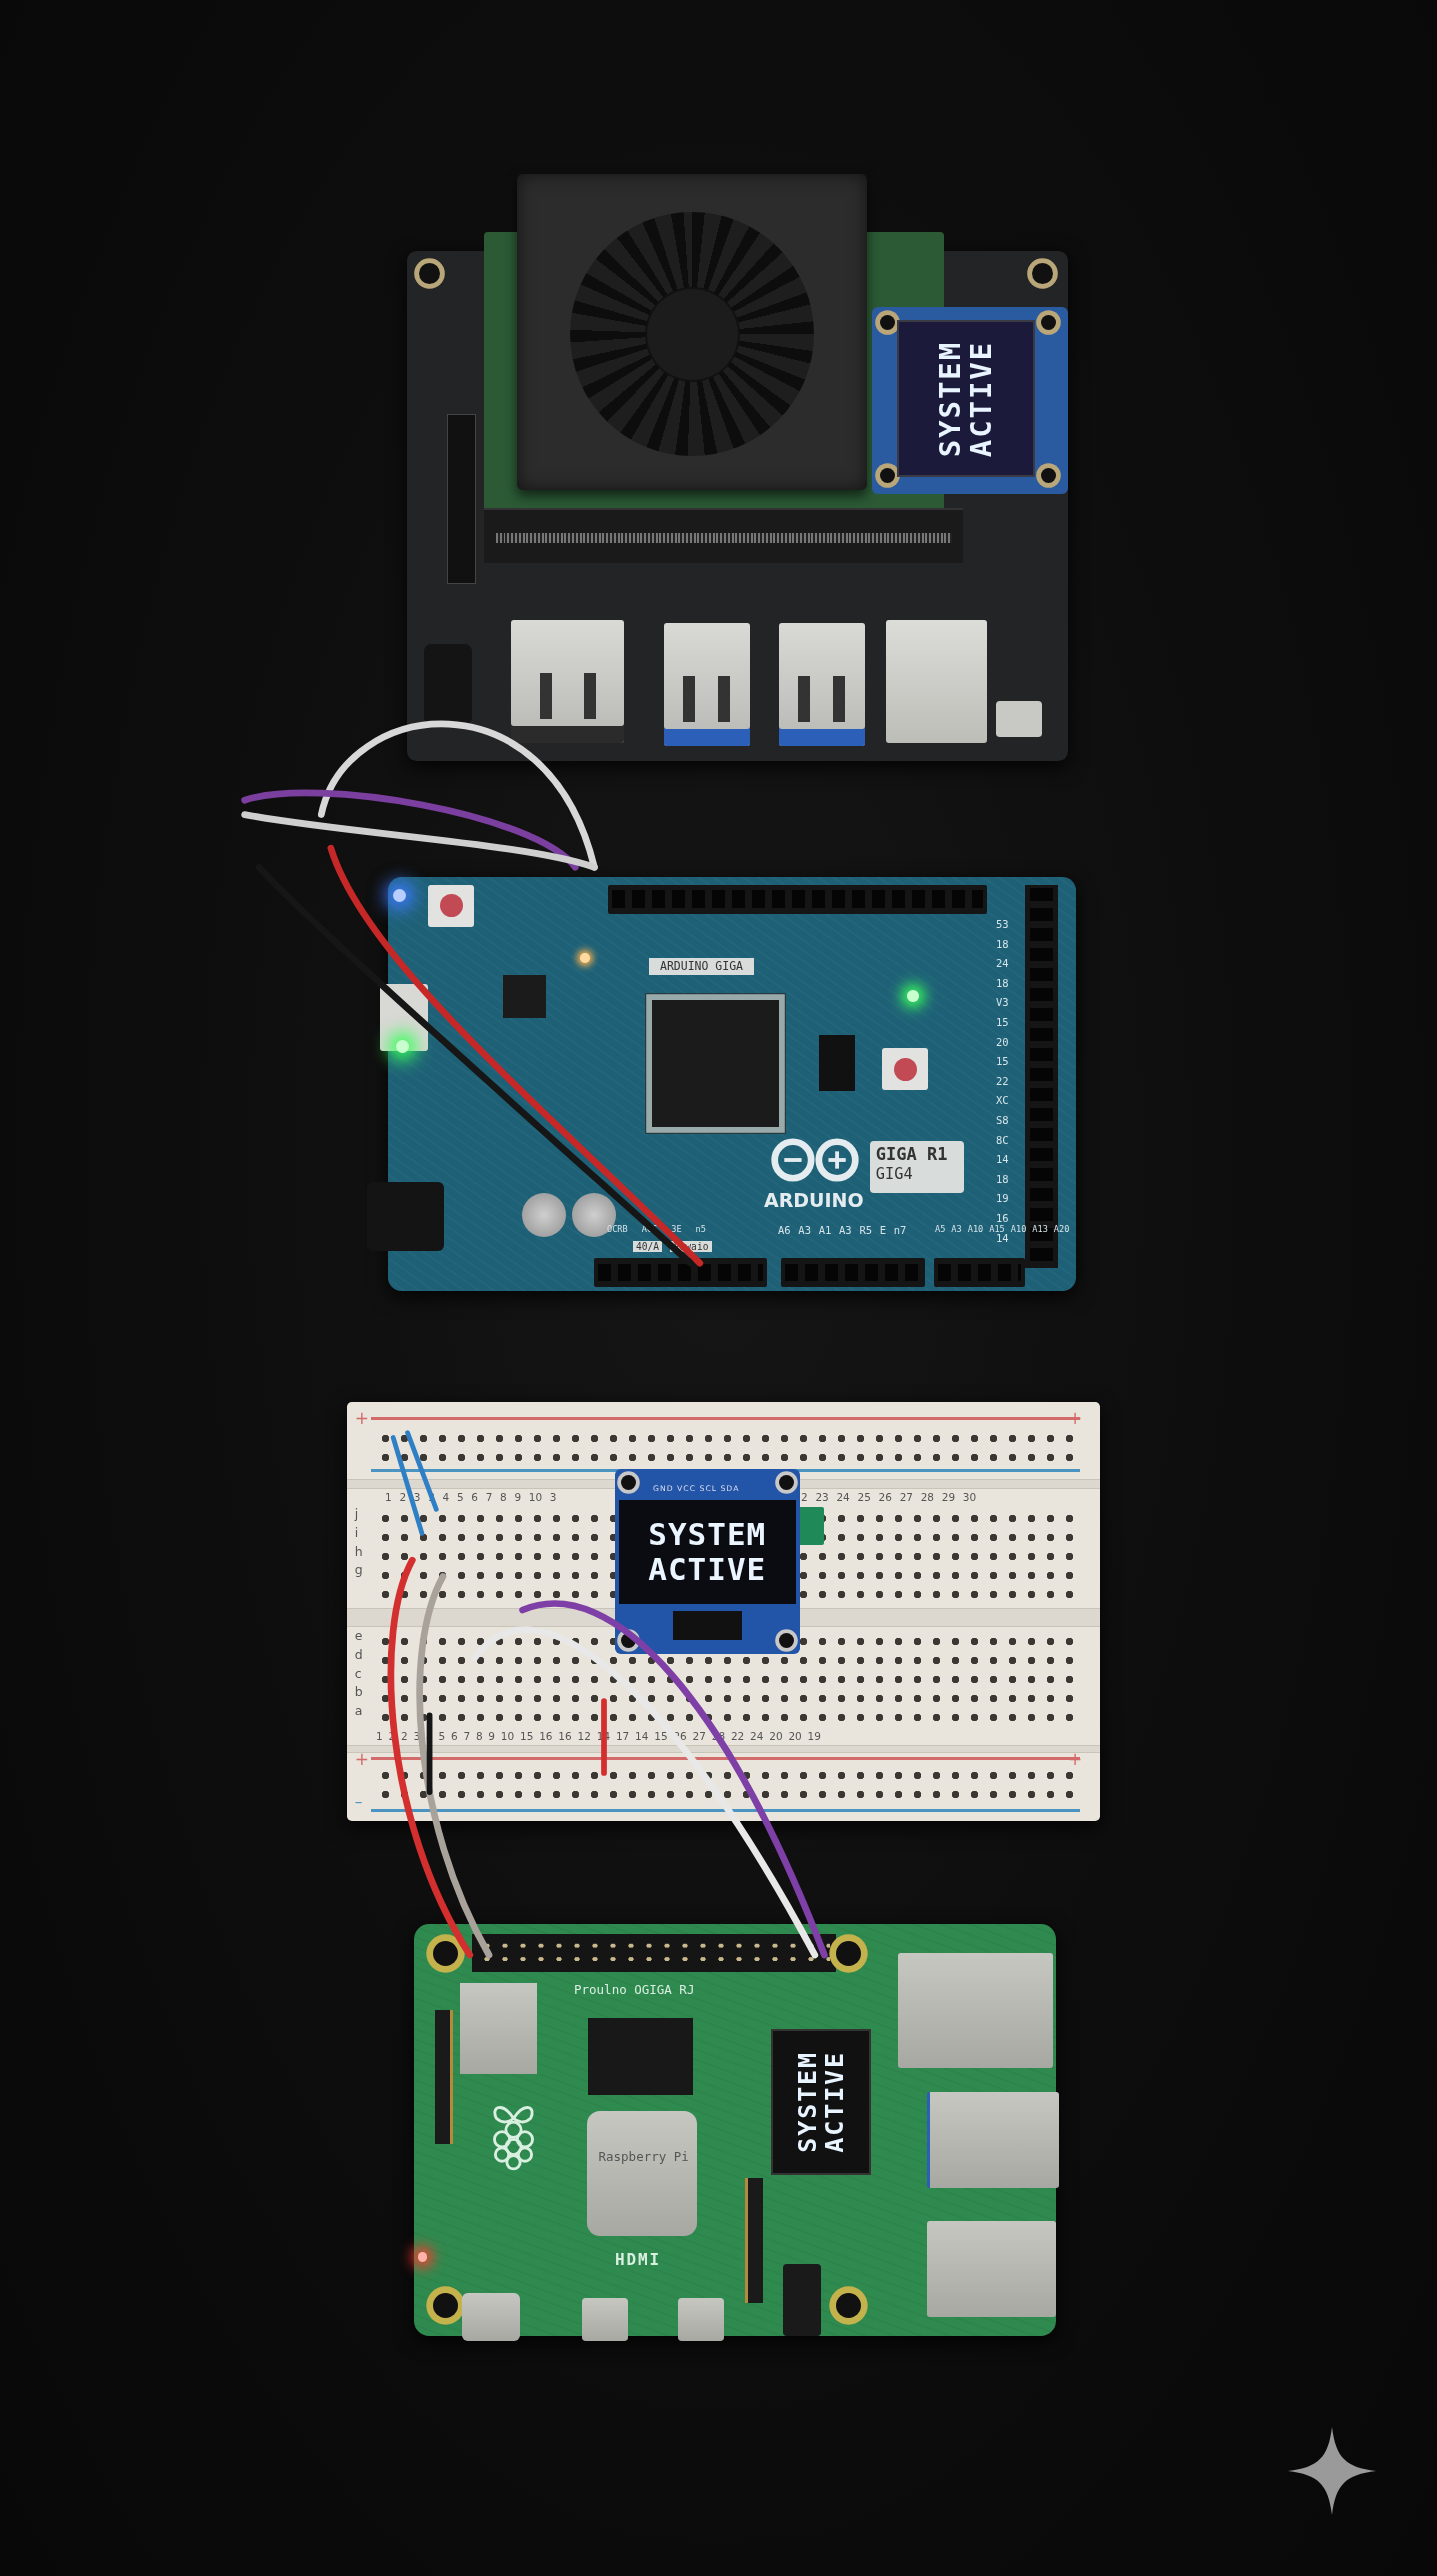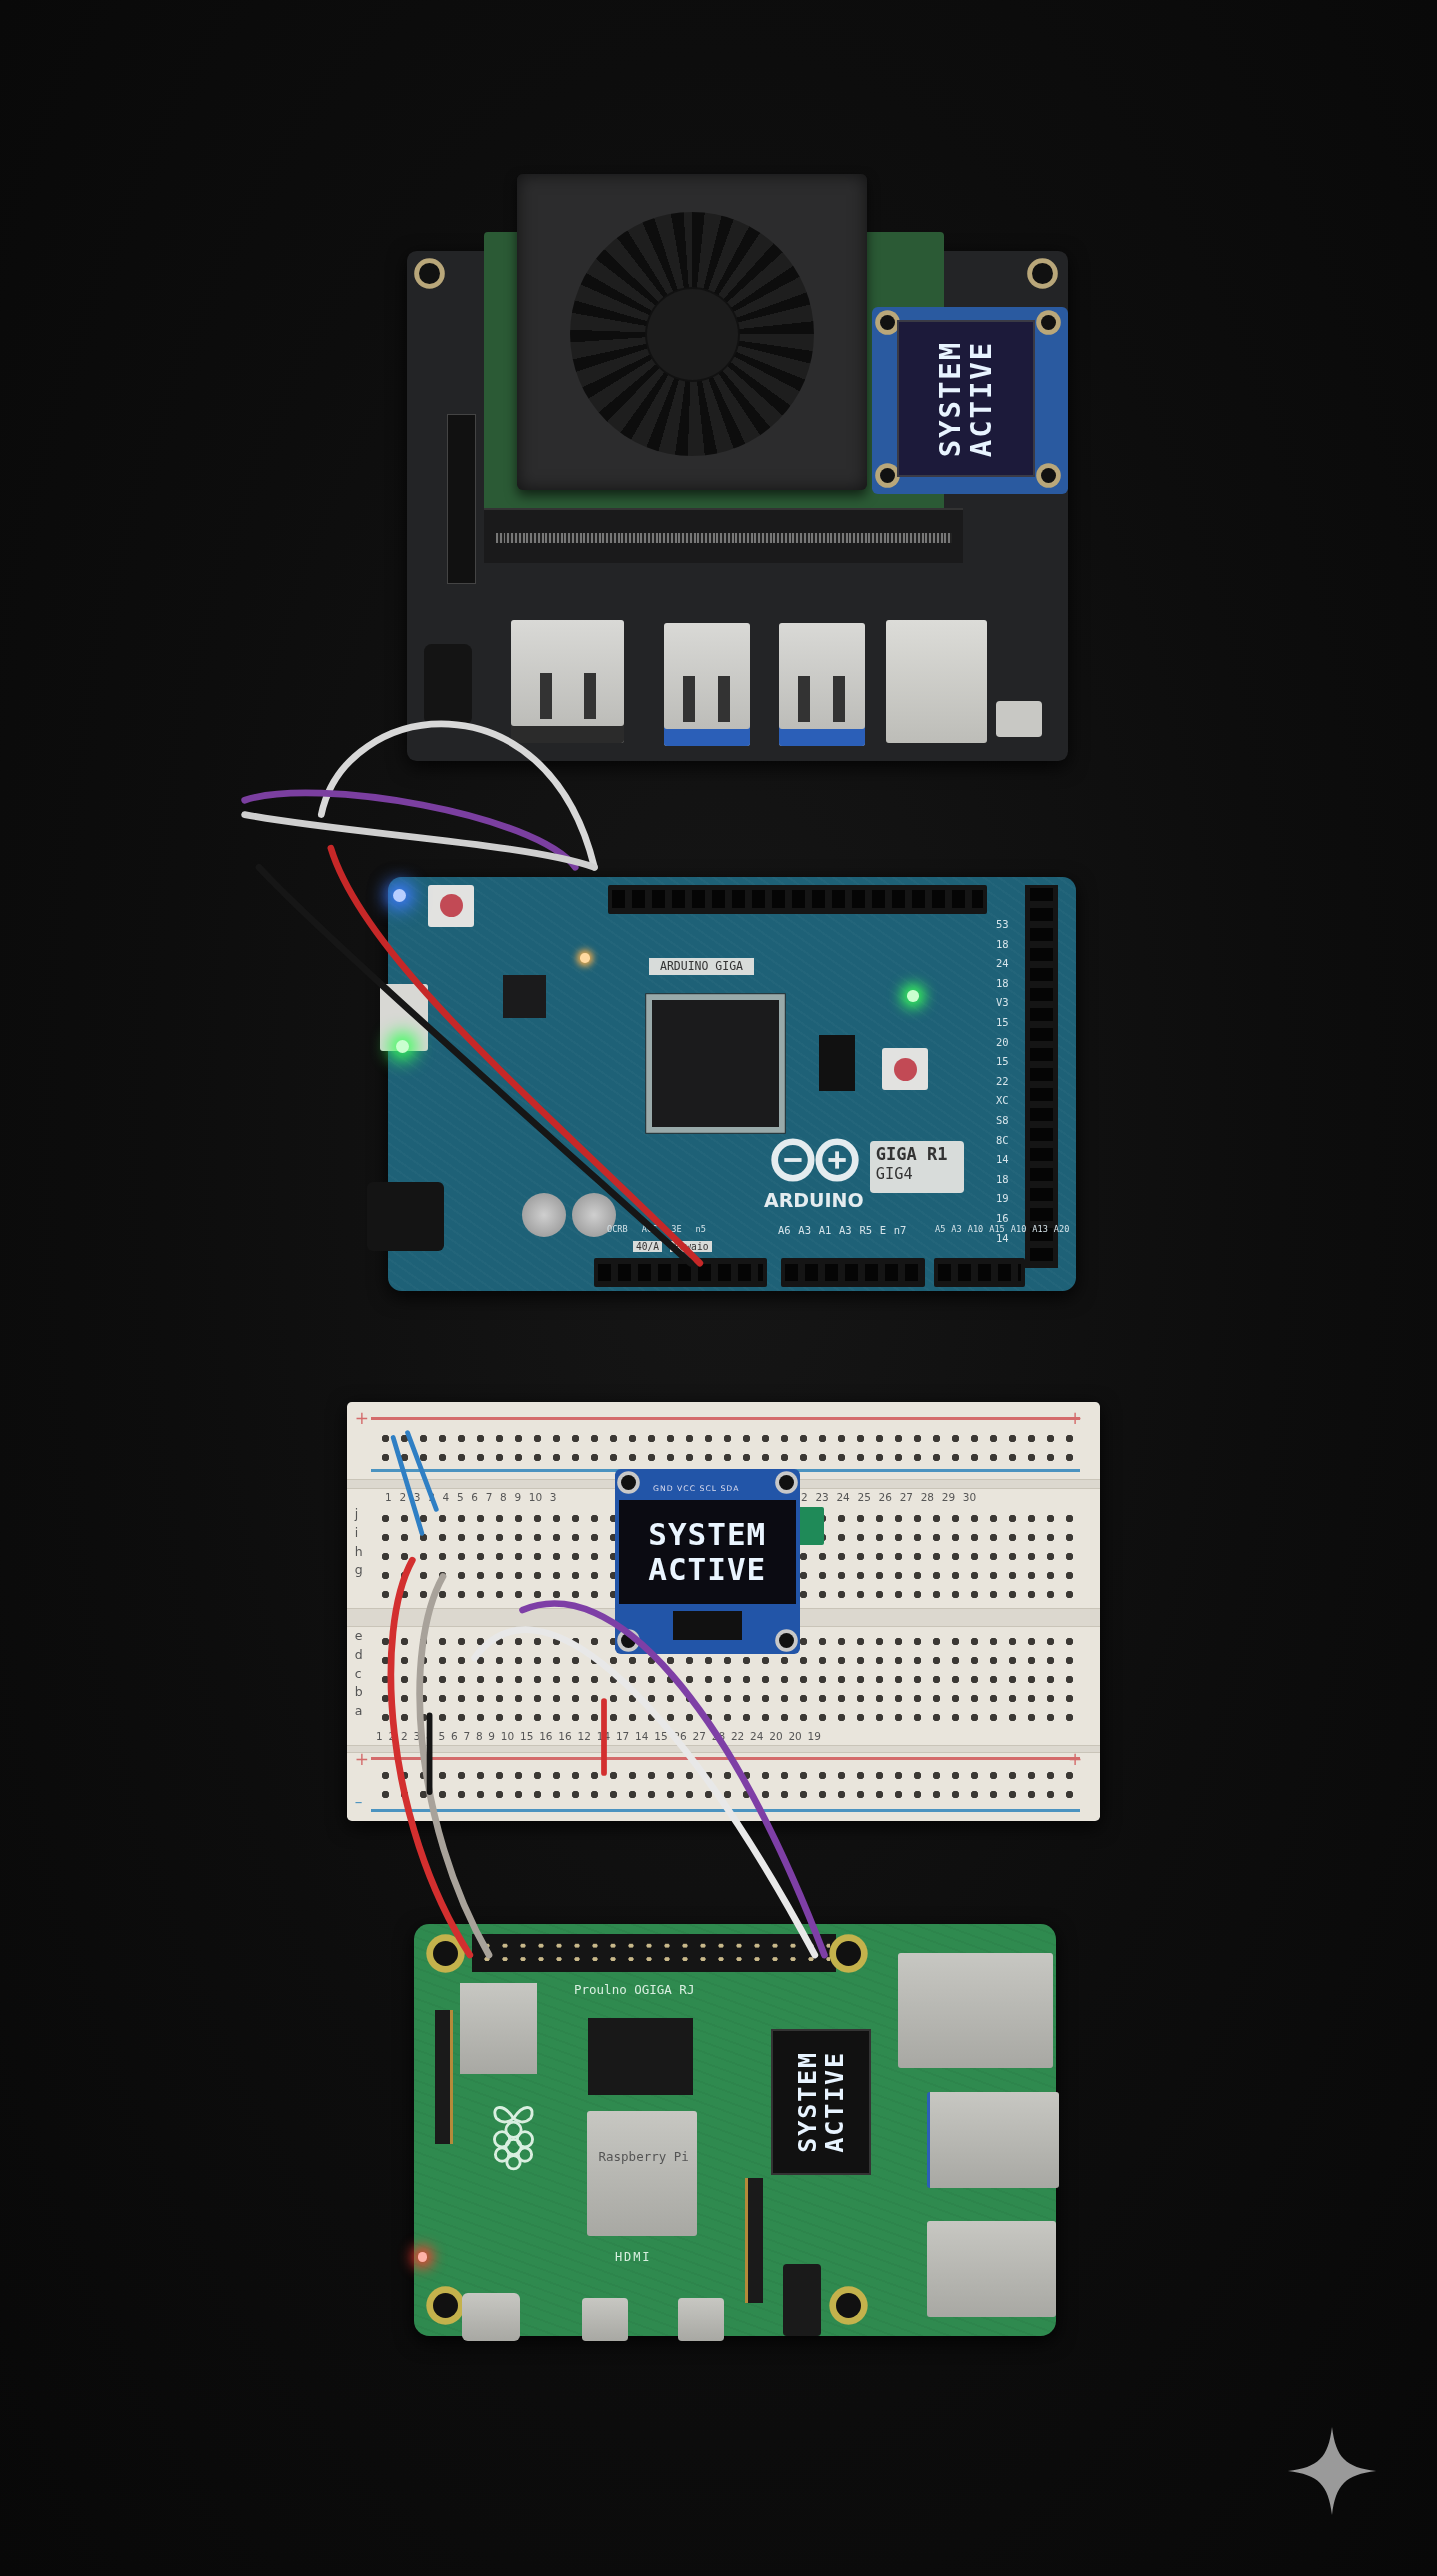--- a/index.html
+++ b/index.html
@@ -317,42 +317,42 @@
 
 <div class="abs rpi">
   <div class="abs gpio"></div>
   <div class="abs hole" style="left:19px;top:17px;width:25px;height:25px;box-shadow:0 0 0 6.7px #c4b24c"></div>
   <div class="abs hole" style="left:422px;top:17px;width:25px;height:25px;box-shadow:0 0 0 6.7px #c4b24c"></div>
   <div class="abs hole" style="left:19px;top:369px;width:25px;height:25px;box-shadow:0 0 0 6.7px #c4b24c"></div>
   <div class="abs hole" style="left:422px;top:369px;width:25px;height:25px;box-shadow:0 0 0 6.7px #c4b24c"></div>
   <div class="abs silk" style="left:160px;top:58px;font-size:12.5px">Proulno OGIGA RJ</div>
   <div class="abs metal" style="left:46px;top:59px;width:77px;height:91px"></div>
   <div class="abs" style="left:174px;top:94px;width:105px;height:77px;background:#181818"></div>
-  <div class="abs metal" style="left:173px;top:187px;width:110px;height:125px;border-radius:3px">
+  <div class="abs metal" style="left:173px;top:187px;width:110px;height:125px;border-radius:13px">
     <div style="position:absolute;left:11.5px;top:38px;font-size:12.5px;color:#555;font-family:'DejaVu Sans Mono',monospace">Raspberry Pi</div>
   </div>
 
   <div class="abs" style="left:69px;top:173px;width:61px;height:77px">
     <svg width="61" height="77" viewBox="0 0 64 80">
         <g fill="none" stroke="#d9efe0" stroke-width="3">
       <path d="M32 22 C20 4 8 10 14 22 C20 28 28 26 32 22 Z"></path>
           <path d="M32 22 C44 4 56 10 50 22 C44 28 36 26 32 22 Z"></path>
       <circle cx="32" cy="34" r="8"></circle>
           <circle cx="20" cy="44" r="8"></circle>
           <circle cx="44" cy="44" r="8"></circle>
           <circle cx="32" cy="52" r="8"></circle>
           <circle cx="20" cy="60" r="7"></circle>
           <circle cx="44" cy="60" r="7"></circle>
           <circle cx="32" cy="68" r="7"></circle>
         </g>
       </svg>
   </div>
   <div class="abs" style="left:21px;top:86px;width:15.3px;height:134px;background:#1a1a1a;border-right:3.8px solid #b58a3a"></div>
   <div class="abs" style="left:331px;top:254px;width:15.3px;height:125px;background:#1a1a1a;border-left:3.8px solid #b58a3a"></div>
-  <div class="abs silk" style="left:201px;top:326px;font-size:12px;font-weight:normal;letter-spacing:1.9px">HDMI</div>
+  <div class="abs silk" style="left:201px;top:326px;font-size:16px;font-weight:bold;letter-spacing:1.9px">HDMI</div>
 
   <div class="abs pi-oled">
     <div class="oled-text-v"><span>SYSTEM</span>
 <span>ACTIVE</span></div>
   </div>
 
   <div class="abs metal" style="left:484px;top:29px;width:155px;height:115px;border-radius:2.9px"></div>
   <div class="abs metal" style="left:513px;top:168px;width:129px;height:96px;border-left:3.8px solid #2b5fb8;border-radius:2.9px"></div>
   <div class="abs metal" style="left:513px;top:297px;width:129px;height:96px;border-radius:2.9px"></div>
 

